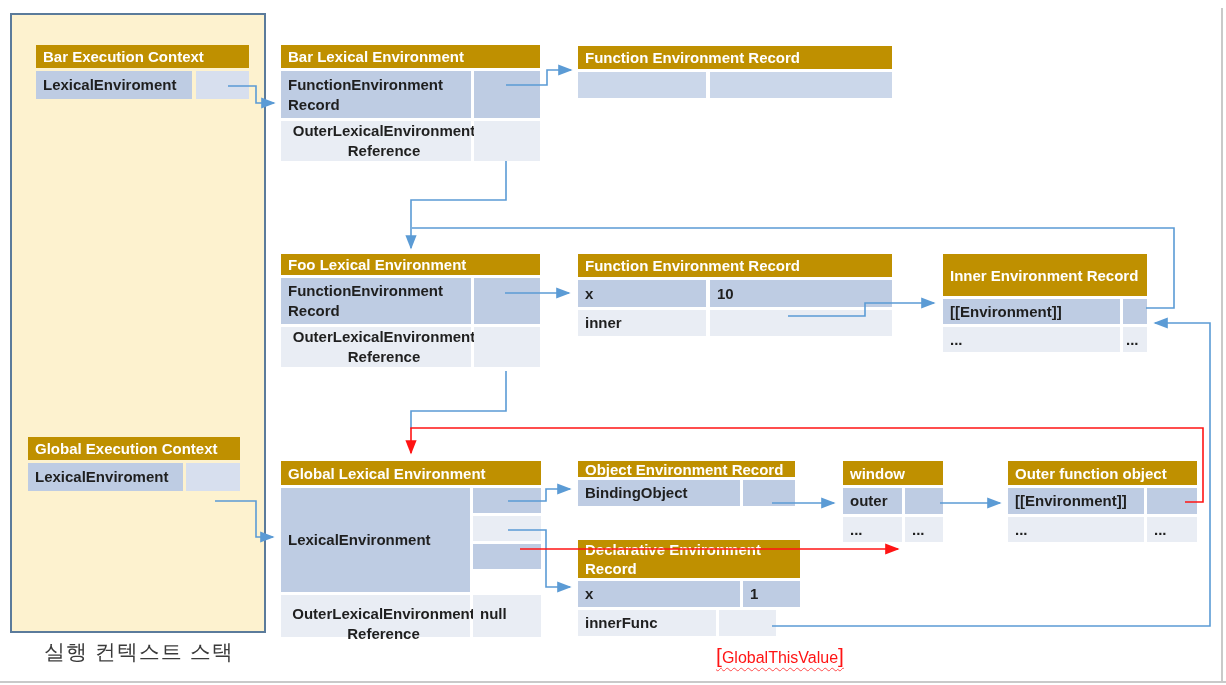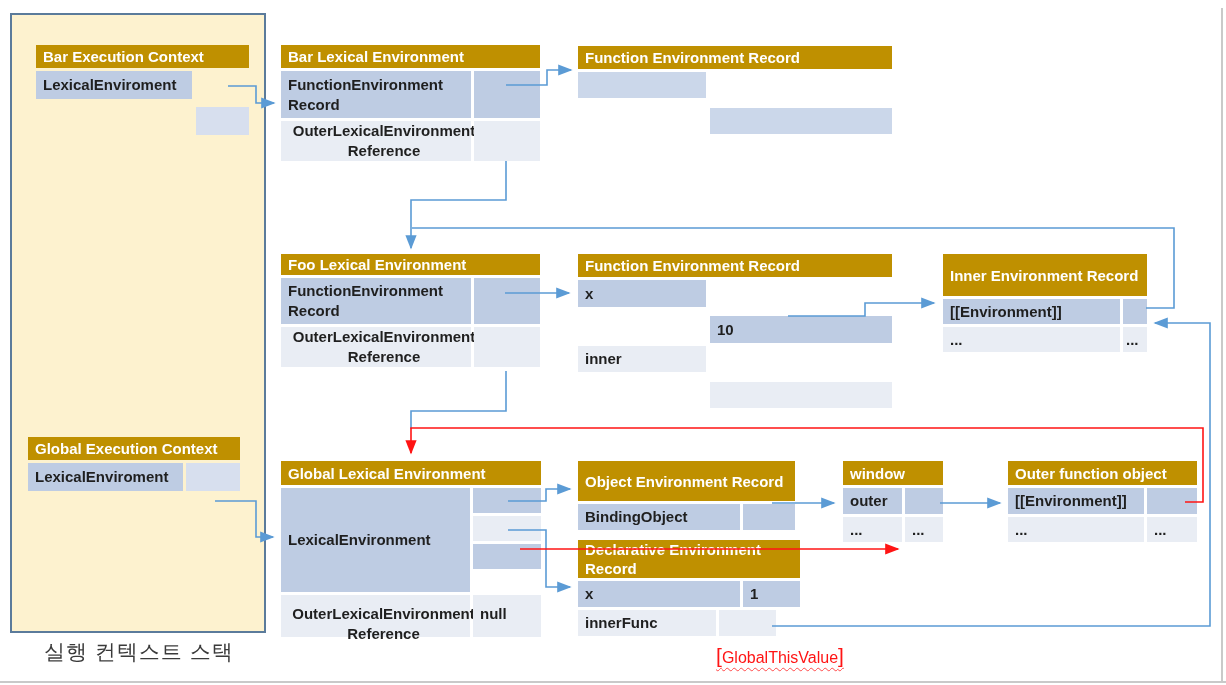--- a/index.html
+++ b/index.html
@@ -18,21 +18,21 @@
       line-height:19px;}
   .row{display:flex;margin-top:3px;font-weight:bold;}
   .cell{background:#BECCE3;font-size:15px;box-sizing:border-box;
         padding-left:7px;display:flex;align-items:center;line-height:20px;}
   .cell.lt{background:#E9EDF4;}
   .cell.md{background:#CBD7EA;}
   .cell.vlt{background:#D7DFEE;}
   .cell.ctr{justify-content:center;text-align:center;padding-left:16px;}
   .cell.topal{align-items:flex-start;padding-top:9px;}
   .gap3{margin-left:3px;}
-  .gap4{margin-left:4px;margin-top:36px;}
+  .gap4{margin-left:4px;}
   .subcol{display:flex;flex-direction:column;margin-left:3px;}
   .subcol .cell{padding-left:5px;}
   .subcol .cell + .cell{margin-top:3px;}
 
   
   .stacklabel{position:absolute;left:44px;top:638px;font-size:21px;color:#3A3A3A;
               letter-spacing:1px;}
   .gtv{position:absolute;left:660px;top:644px;width:240px;text-align:center;
        color:#FF1414;
        text-decoration-line:underline;text-decoration-style:wavy;
@@ -140,21 +140,21 @@
         <div class="cell" style="width:68px;height:25px"></div>
       </div>
     </div>
     <div class="row">
       <div class="cell lt ctr topal" style="width:189px;height:42px">OuterLexicalEnvironment Reference</div>
       <div class="cell lt gap3 topal" style="width:68px;height:42px;">null</div>
     </div>
   </div>
 
   <div class="tbox" style="left:578px;top:461px;width:217px">
-    <div class="hd" style="height:40px">Object Environment Record</div>
+    <div class="hd" style="height:16px">Object Environment Record</div>
     <div class="row">
       <div class="cell" style="width:162px;height:26px">BindingObject</div>
       <div class="cell gap3" style="width:52px;height:26px"></div>
     </div>
   </div>
 
   <div class="tbox" style="left:843px;top:461px;width:100px">
     <div class="hd" style="height:24px">window</div>
     <div class="row">
       <div class="cell" style="width:59px;height:26px">outer</div>

